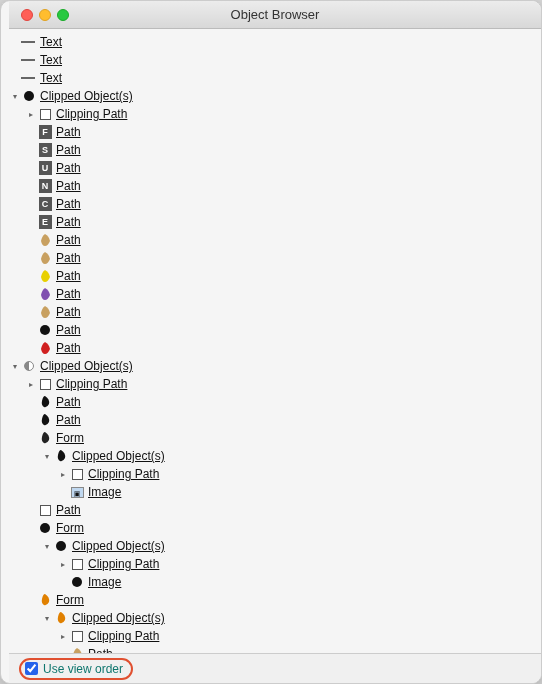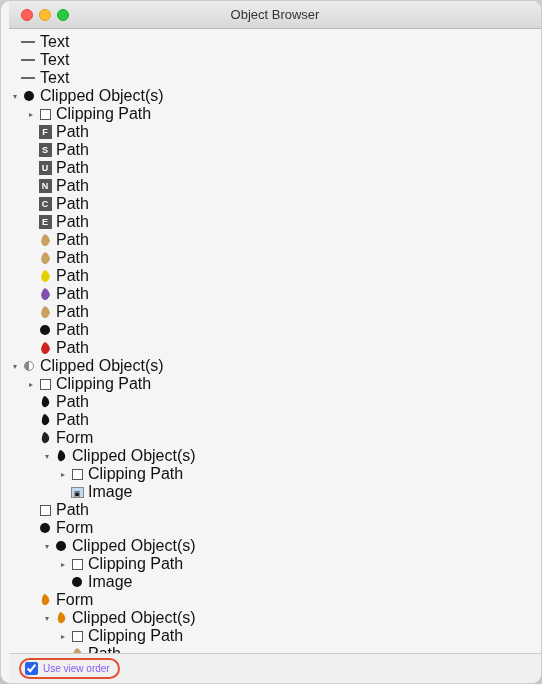--- a/index.html
+++ b/index.html
@@ -103,22 +103,23 @@
     .icon-wrap {
       width: 16px;
       height: 16px;
       flex-shrink: 0;
       display: flex;
       align-items: center;
       justify-content: center;
       margin-right: 3px;
     }
     .item-label {
-      font-size: 16px;
+      font-size: 12px;
       color: #111;
+      text-decoration: underline;
     }
     .footer {
       height: 30px;
       background: #f0f0f0;
       border-top: 1px solid #ccc;
       display: flex;
       align-items: center;
       padding: 0 10px;
       flex-shrink: 0;
     }
@@ -129,22 +130,22 @@
       border: 2px solid #e05030;
       border-radius: 12px;
       padding: 2px 8px 2px 4px;
     }
     .checkbox-wrap input[type=checkbox] {
       width: 13px;
       height: 13px;
       accent-color: #2563eb;
     }
     .checkbox-label {
-      font-size: 10px;
-      color: #8b5cf6;
+      font-size: 12px;
+      color: #0f766e;
     }
   </style>
 </head>
 <body>
 
 <div class="window">
   <div class="titlebar">
     <div class="traffic-lights">
       <div class="traffic-light tl-close"></div>
       <div class="traffic-light tl-min"></div>

